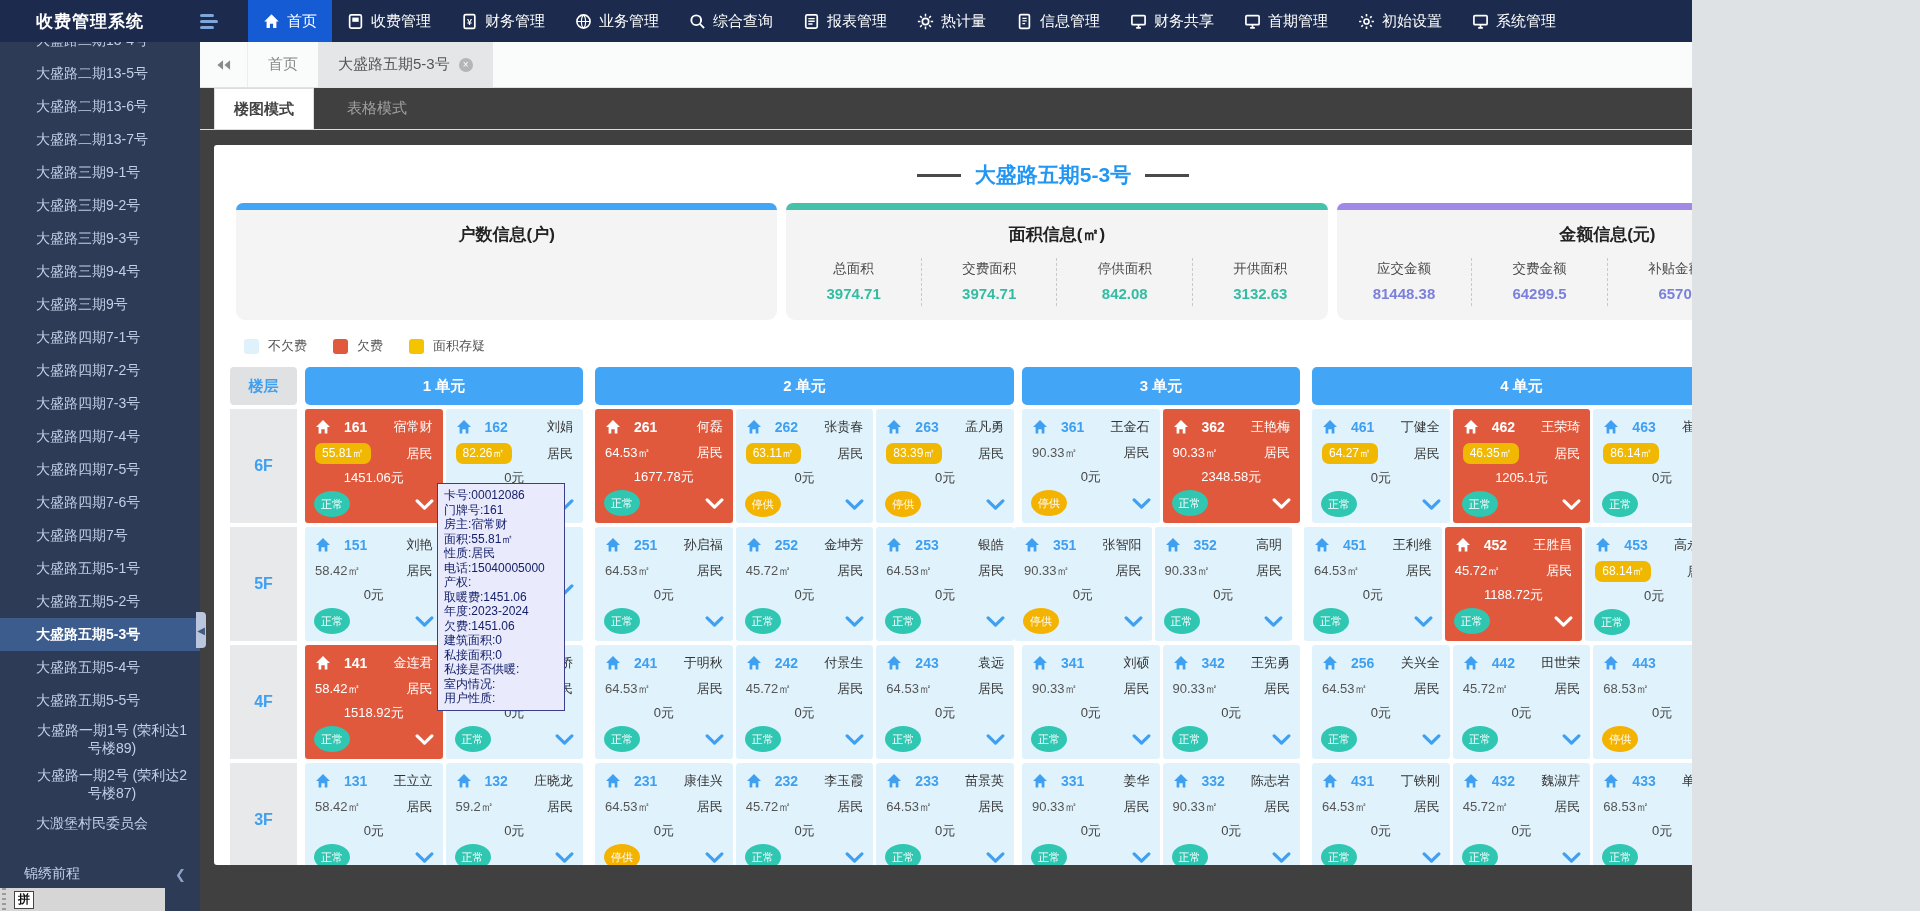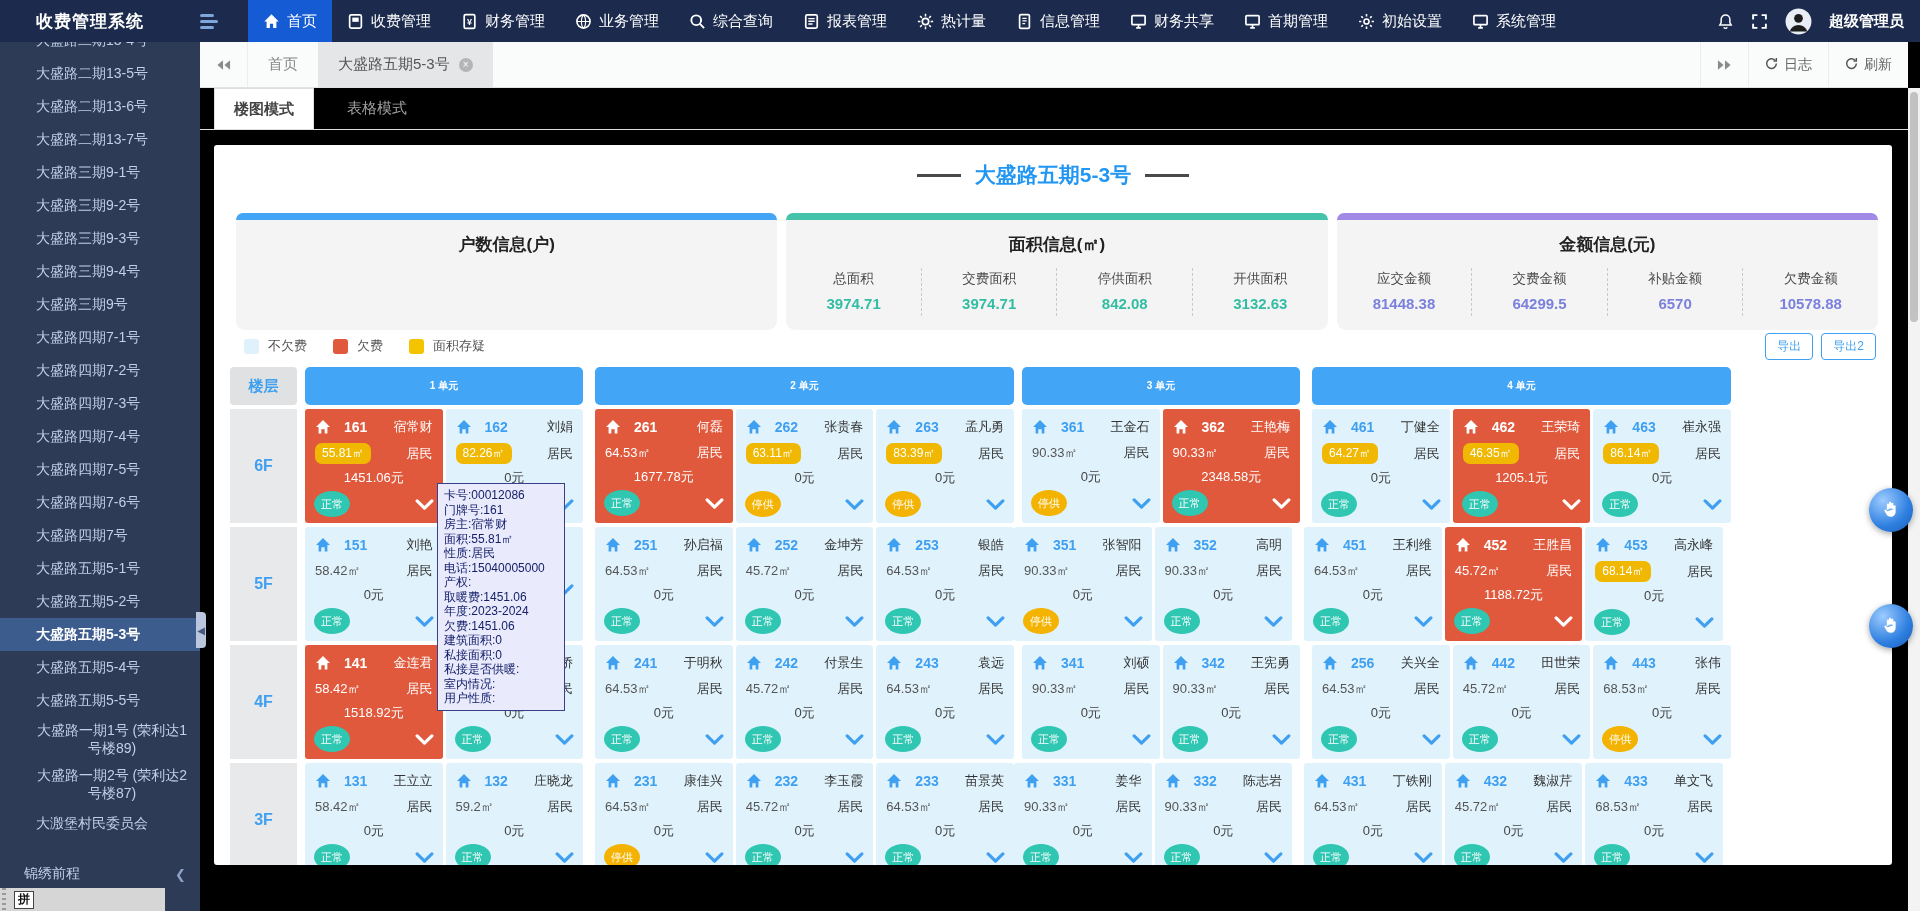--- a/index.html
+++ b/index.html
@@ -1,16 +1,16 @@
 <!DOCTYPE html>
 <html><head>
 <meta charset="utf-8">
 <style>
   html,body{margin:0;padding:0;background:#dfe2e5;font-family:"Liberation Sans","DejaVu Sans",sans-serif;}
-  .stage{position:relative;width:1920px;height:911px;overflow:hidden;background:#000000;}
+  .stage{position:relative;width:1692px;height:911px;overflow:hidden;background:#404040;}
 
   
   .topnav{position:absolute;left:0;top:0;width:1920px;height:42px;background:#1b2a4d;display:flex;align-items:stretch;color:#fff;z-index:30;}
   .logo{width:200px;display:flex;align-items:center;padding-left:36px;box-sizing:border-box;font-size:17px;font-weight:bold;letter-spacing:1px;}
   .hamburger{display:flex;flex-direction:column;justify-content:center;gap:3px;width:30px;margin-right:18px;cursor:pointer;}
   .hamburger i{display:block;height:3px;border-radius:2px;background:#7ea6d8;}
   .hamburger i:nth-child(1){width:14px}.hamburger i:nth-child(2){width:18px}.hamburger i:nth-child(3){width:14px}
   .nav-menu{display:flex;align-items:stretch;}
   .nav-item{display:flex;align-items:center;gap:7px;padding:0 15px;font-size:15px;cursor:pointer;white-space:nowrap;}
   .nav-item.active{background:#155bd4;}
@@ -50,21 +50,21 @@
   .modebar{position:absolute;left:200px;top:88px;width:1708px;height:42px;border-bottom:1px solid #ddd;box-sizing:border-box;display:flex;align-items:stretch;z-index:9;}
   .mode-tab{width:98px;display:flex;align-items:center;justify-content:center;font-size:15px;color:#a0a0a0;cursor:pointer;margin-left:14px;}
   .mode-tab.active{background:#fff;border:1px solid #ddd;border-bottom:none;color:#444;font-weight:bold;margin-left:14px;}
 
   
   .panel{position:absolute;left:214px;top:145px;width:1678px;height:720px;background:#fff;border-radius:3px;overflow:hidden;z-index:5;}
   .title-row{position:absolute;left:0;top:16px;width:100%;display:flex;align-items:center;justify-content:center;gap:14px;}
   .title-dash{width:44px;height:3px;background:#4a4a4a;}
   .b-title{font-size:21px;font-weight:bold;color:#2196f3;}
 
-  .cards{position:absolute;left:22px;top:68px;width:1642px;display:flex;gap:9px;}
+  .cards{position:absolute;left:22px;top:58px;width:1642px;display:flex;gap:9px;}
   .card{flex:1;background:#f4f4f4;border-radius:9px;padding-bottom:14px;}
   .card-bar{height:7px;border-radius:9px 9px 0 0;}
   .card-title{text-align:center;font-size:17px;font-weight:bold;color:#222;padding:13px 0 12px;}
   .card-stats{display:flex;}
   .cstat{flex:1;text-align:center;padding:2px 0 4px;}
   .cstat + .cstat{border-left:1px dashed #c9c9c9;}
   .cstat .lbl{font-size:13.5px;color:#4a4a4a;margin-bottom:7px;}
   .cstat .val{font-size:15px;font-weight:bold;}
 
   .legend-row{position:absolute;left:30px;top:192px;display:flex;align-items:center;gap:26px;}
@@ -72,21 +72,21 @@
   .lg-sq{width:15px;height:15px;border-radius:3px;}
   .exports{position:absolute;right:16px;top:188px;display:flex;gap:8px;}
   .exp-btn{border:1px solid #3f9ff0;color:#3f9ff0;background:#fff;border-radius:4px;font-size:12px;padding:4px 11px;cursor:pointer;font-family:inherit;}
 
   
   .bgrid{position:absolute;left:16px;top:222px;}
   .brow{display:flex;margin-bottom:4px;}
   .fcol{width:67px;box-sizing:border-box;display:flex;align-items:center;justify-content:center;flex:none;}
   .fhead{background:#dfe1e2;border-radius:4px;color:#3f9ff0;font-weight:bold;font-size:15px;height:38px;}
   .flabel{background:#e8e9ea;color:#3f9ff0;font-weight:bold;font-size:16px;}
-  .uhead{height:38px;border-radius:5px;background:#42a5f5;color:#fff;font-weight:bold;font-size:10px;display:flex;align-items:center;justify-content:center;flex:none;}
+  .uhead{height:38px;border-radius:5px;background:#42a5f5;color:#fff;font-weight:bold;font-size:15px;display:flex;align-items:center;justify-content:center;flex:none;}
   .ugroup{display:flex;gap:3px;flex:none;}
   .cell{flex:1;background:#e0f3fc;border-radius:3px;height:114px;box-sizing:border-box;overflow:hidden;cursor:pointer;}
   .cell.debt{background:#e0593c;}
   .c-l1{display:flex;align-items:center;padding:9px 10px 0 10px;}
   .c-ico{width:16px;height:16px;color:#3f9ff0;flex:none;display:inline-flex;}
   .c-ico svg{width:100%;height:100%;}
   .c-no{font-size:14px;font-weight:bold;color:#3f9ff0;margin-left:13px;}
   .c-owner{margin-left:auto;font-size:13px;color:#333;}
   .c-l2{display:flex;align-items:center;padding:7px 10px 0 10px;min-height:20px;}
   .c-area{font-size:13px;color:#555;}
@@ -1283,21 +1283,21 @@
               <div class="c-foot">
                 <span class="pill">正常</span>
                 <span class="c-chev">
                   <svg viewBox="0 0 18 10">
                     <path d="M2 1.5 9 8.5 16 1.5" fill="none" stroke="currentColor" stroke-width="3" stroke-linecap="round" stroke-linejoin="round"></path>
                   </svg>
                 </span>
               </div>
             </div>
           </div>
-          <div class="ugroup" style="width: 278px; ">
+          <div class="ugroup" style="width: 278px; margin-left: 8px;">
             <div class="cell">
               <div class="c-l1">
                 <span class="c-ico">
                   <svg viewBox="0 0 16 16">
                     <path d="M8 1 15 8h-2.6v6.6H9.7V10.2H6.3v4.4H3.6V8H1z" fill="currentColor"></path>
                   </svg>
                 </span>
                 <span class="c-no">331</span>
                 <span class="c-owner">姜华</span>
               </div>

